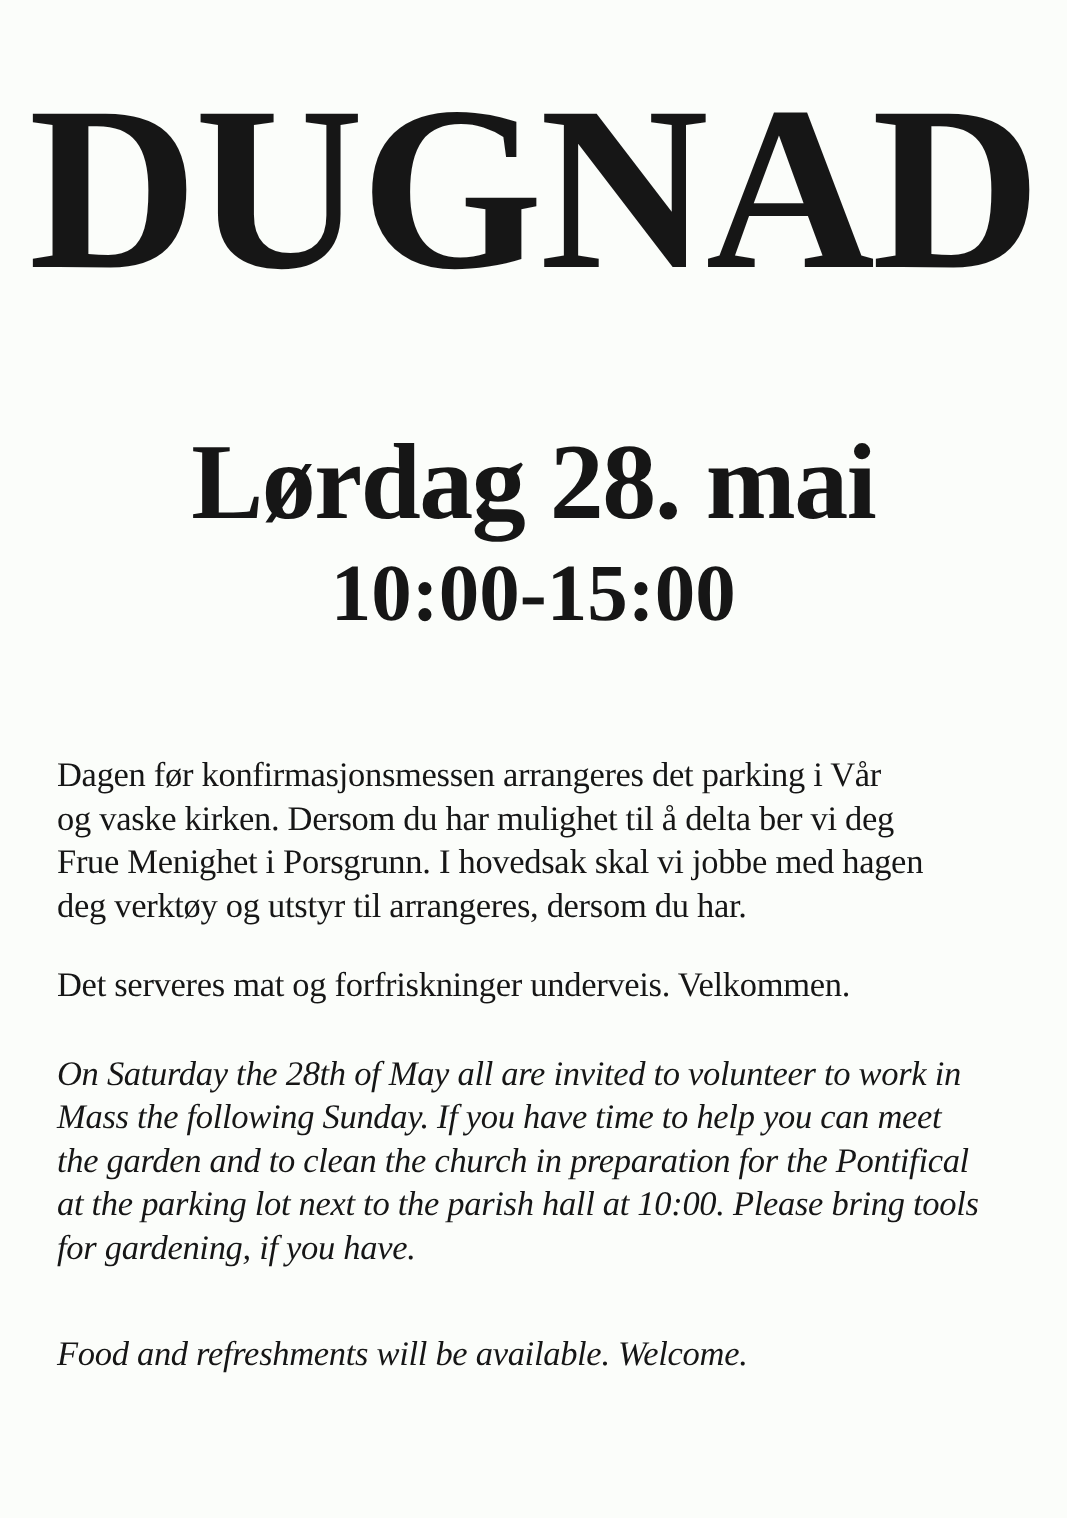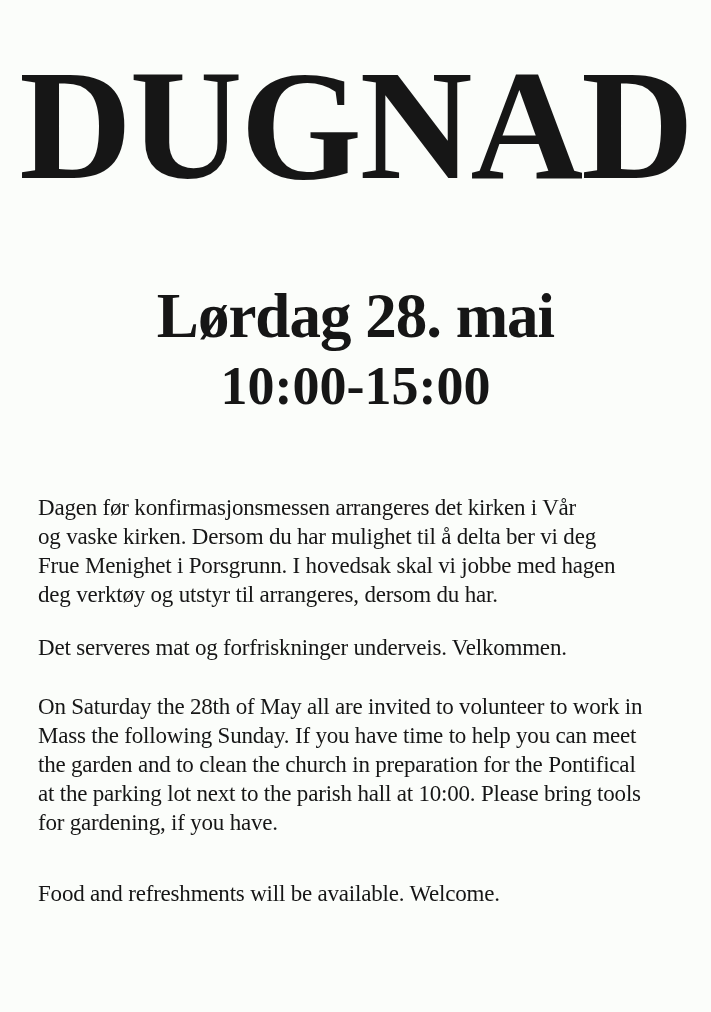--- a/index.html
+++ b/index.html
@@ -15,21 +15,21 @@
   .title {
     font-size: 156px;
     font-weight: 700;
     line-height: 1;
     text-align: center;
     white-space: nowrap;
     letter-spacing: -2px;
   }
   .date-heading {
     margin-top: 81px;
-    font-size: 63px;
+    font-size: 72px;
     font-weight: 700;
     line-height: 1;
     text-align: center;
     white-space: nowrap;
     letter-spacing: -1px;
   }
   .time-heading {
     margin-top: 11px;
     font-size: 54px;
     font-weight: 700;
@@ -42,34 +42,34 @@
     margin-right: 38px;
     font-size: 23px;
     line-height: 29px;
     letter-spacing: -0.2px;
   }
   .para div { white-space: nowrap; }
   .p1 { margin-top: 80px; }
   .p2 { margin-top: 24px; }
   .p3 { margin-top: 30px; }
   .p4 { margin-top: 42px; }
-  .italic { }
+  .italic { font-style: italic; }
 </style>
 </head>
 <body style="background: rgb(251, 253, 250); color: rgb(22, 22, 22);">
 
 <div class="poster">
   <div class="title">DUGNAD</div>
 
   <div class="date-heading">Lørdag 28. mai</div>
 
   <div class="time-heading">10:00-15:00</div>
 
   <div class="para p1">
-      <div>Dagen før konfirmasjonsmessen arrangeres det kirken i Vår</div>
+      <div>Dagen før konfirmasjonsmessen arrangeres det parking i Vår</div>
       <div>og vaske kirken. Dersom du har mulighet til å delta ber vi deg</div>
       <div>Frue Menighet i Porsgrunn. I hovedsak skal vi jobbe med hagen</div>
       <div>deg verktøy og utstyr til arrangeres, dersom du har.</div>
     </div>
 
   <div class="para p2">Det serveres mat og forfriskninger underveis. Velkommen.</div>
 
   <div class="para p3 italic">
       <div>On Saturday the 28th of May all are invited to volunteer to work in</div>
       <div>Mass the following Sunday. If you have time to help you can meet</div>

